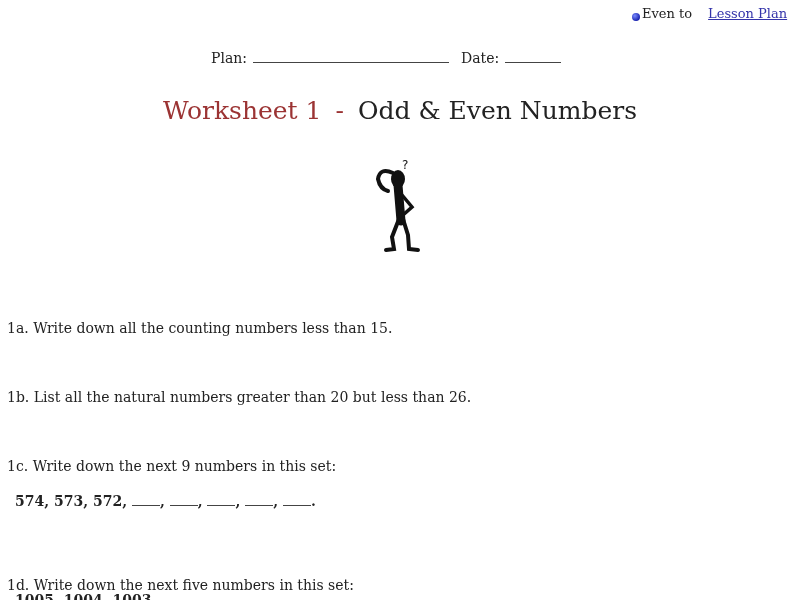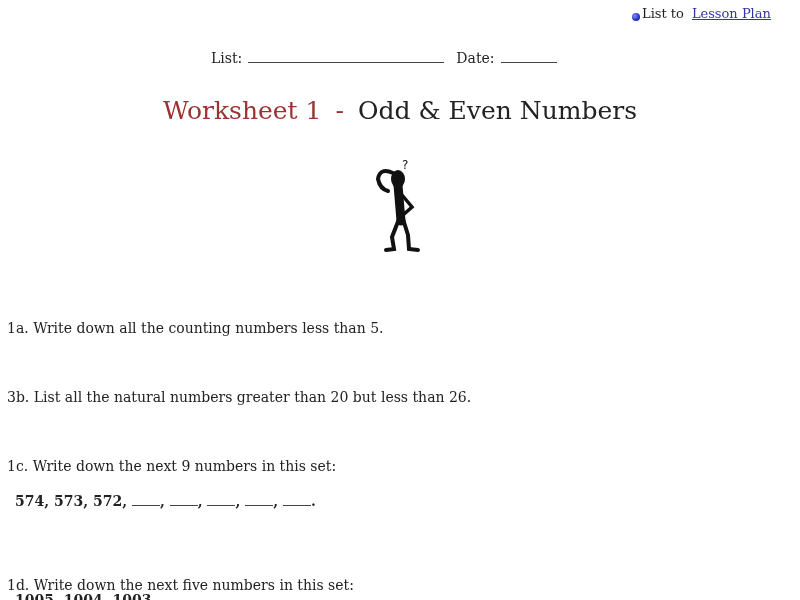--- a/index.html
+++ b/index.html
@@ -13,21 +13,21 @@
     .back-link {
       position: absolute; top: 6px; left: 632px;
       font-size: 13px; color: #222;
       display: flex; align-items: center;
     }
     .bullet {
       display: inline-block; width: 8px; height: 8px; border-radius: 50%;
       background: radial-gradient(circle at 35% 35%, #7a8cff, #1a24b0 70%);
       margin-right: 2px; margin-top: 6px;
     }
-    .back-link a { color: #3333aa; text-decoration: underline; margin-left: 8px; }
+    .back-link a { color: #3333aa; text-decoration: underline; margin-left: 16px; }
     .name-row {
       position: absolute; top: 50px; left: 211px;
       font-size: 14px; display: flex; align-items: baseline;
     }
     .blank { display: inline-block; border-bottom: 1px solid #444; height: 12px; margin-left: 6px; }
     .date-label { margin-left: 12px; }
     .title {
       position: absolute; top: 96px; left: 0; width: 800px;
       text-align: center; font-size: 25px;
     }
@@ -37,26 +37,26 @@
     .figure { position: absolute; top: 155px; left: 370px; }
     .q { position: absolute; left: 7px; font-size: 14px; color: #222; }
     .answer { position: absolute; left: 15px; font-size: 14px; color: #222; font-weight: bold; }
     .ul { display: inline-block; width: 28px; border-bottom: 1px solid #444; height: 10px; }
   </style>
 </head>
 <body>
 
 <div class="back-link">
   <span class="bullet"></span>
-  <span>List to</span>
+  <span>Even to</span>
   <a href="#">Lesson Plan</a>
 </div>
 
 <div class="name-row">
-  <span>List:</span>
+  <span>Plan:</span>
   <span class="blank" style="width:196px"></span>
   <span class="date-label">Date:</span>
   <span class="blank" style="width:56px"></span>
 </div>
 
 <div class="title">
   <span class="ws">Worksheet 1</span><span class="dash">-</span><span class="sub">Odd &amp; Even Numbers</span>
 </div>
 
 <div class="figure">
@@ -64,22 +64,22 @@
     <text x="32" y="14" font-size="12" font-family="DejaVu Sans, sans-serif" fill="#111">?</text>
     <ellipse cx="28" cy="24" rx="7" ry="9" fill="#111"></ellipse>
     <path d="M23 18 Q10 12 8 24 Q10 34 18 36" stroke="#111" stroke-width="4" fill="none" stroke-linecap="round"></path>
     <path d="M28 30 L31 66" stroke="#111" stroke-width="9" stroke-linecap="round"></path>
     <path d="M32 40 L42 52 L33 60" stroke="#111" stroke-width="3.5" fill="none" stroke-linecap="round"></path>
     <path d="M29 64 L22 82 L24 94 L16 95" stroke="#111" stroke-width="4" fill="none" stroke-linecap="round"></path>
     <path d="M33 64 L38 80 L39 94 L48 95" stroke="#111" stroke-width="4" fill="none" stroke-linecap="round"></path>
   </svg>
 </div>
 
-<div class="q" style="top:320px">1a. Write down all the counting numbers less than 5.</div>
-<div class="q" style="top:389px">3b. List all the natural numbers greater than 20 but less than 26.</div>
+<div class="q" style="top:320px">1a. Write down all the counting numbers less than 15.</div>
+<div class="q" style="top:389px">1b. List all the natural numbers greater than 20 but less than 26.</div>
 <div class="q" style="top:458px">1c. Write down the next 9 numbers in this set:</div>
 <div class="answer" style="top:493px">
   <span>574, 573, 572,</span>
   <span class="ul"></span>,
   <span class="ul"></span>,
   <span class="ul"></span>,
   <span class="ul"></span>,
   <span class="ul"></span>.
 </div>
 <div class="q" style="top:577px">1d. Write down the next five numbers in this set:</div>

